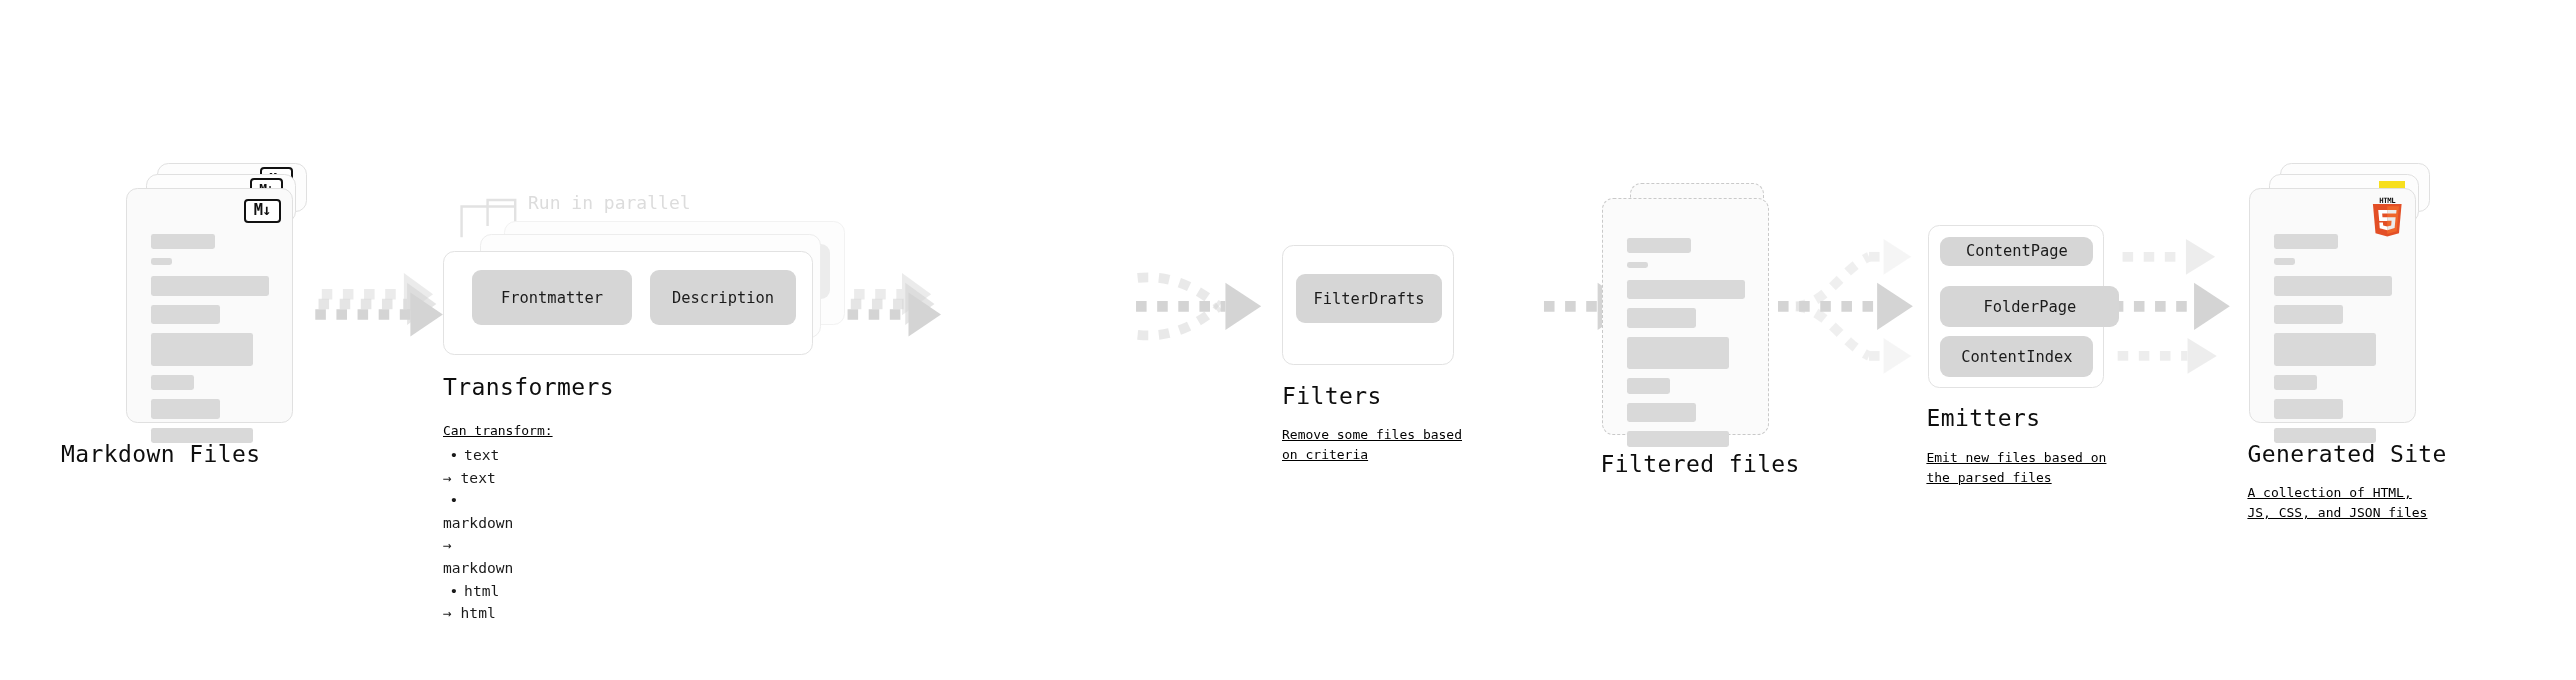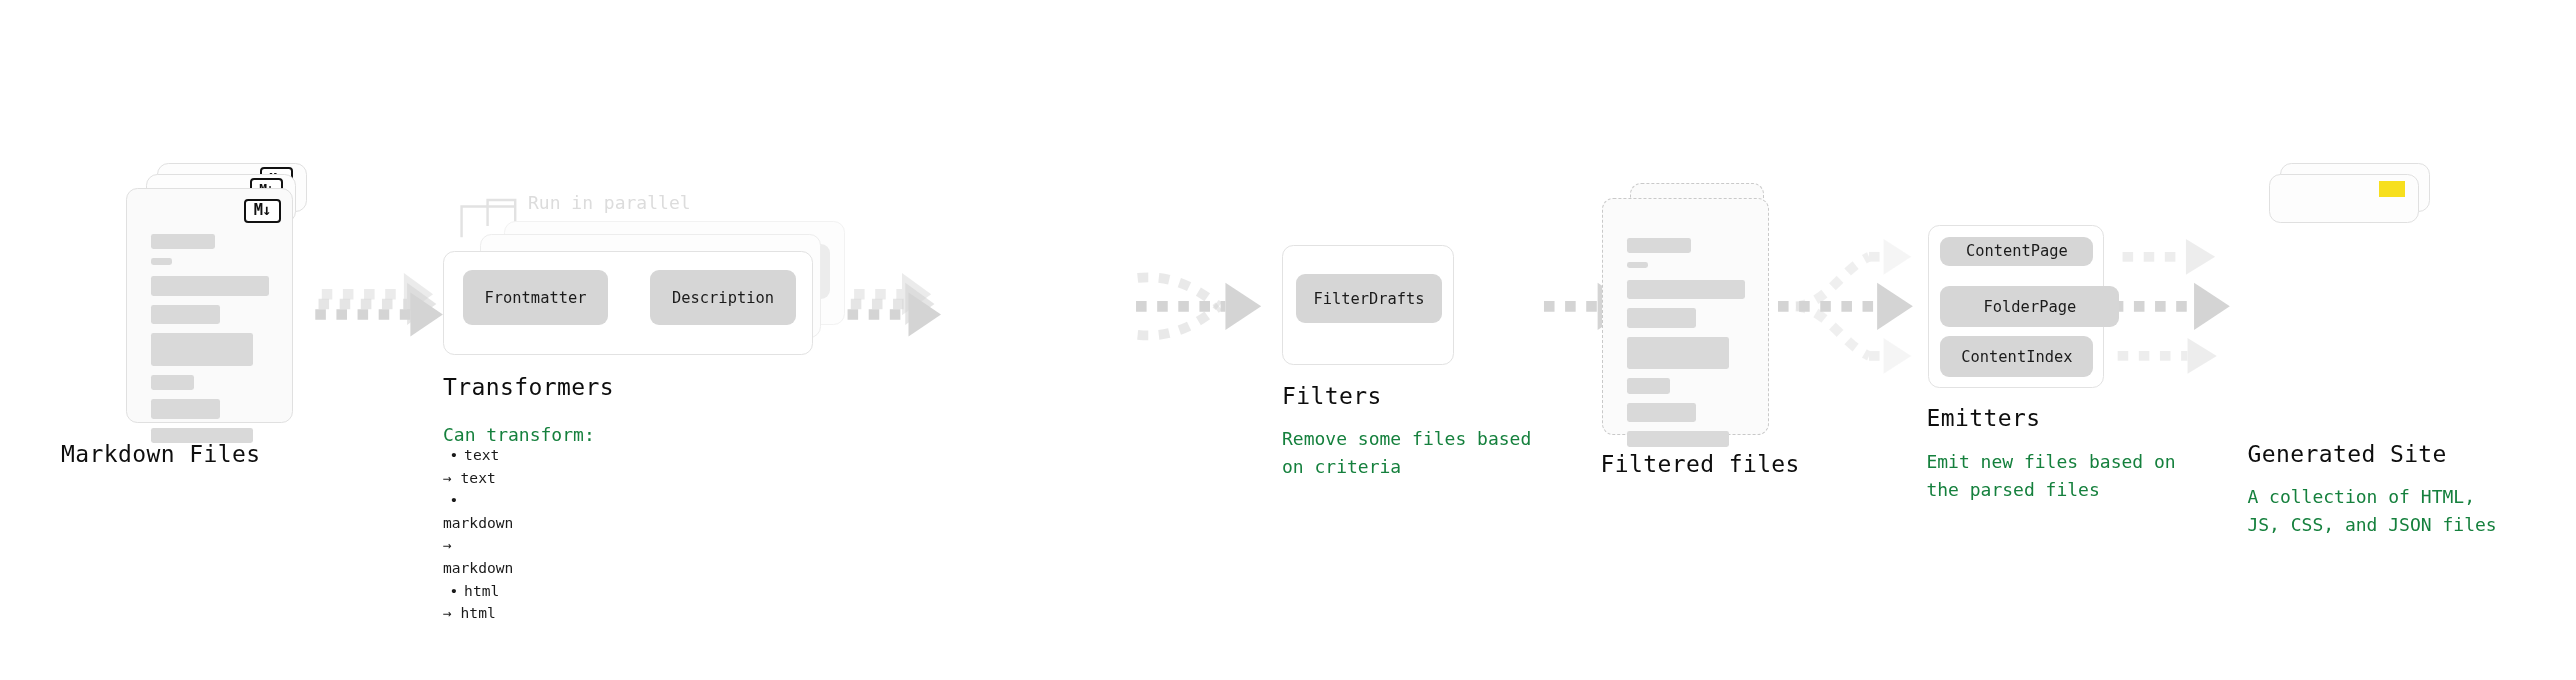--- a/index.html
+++ b/index.html
@@ -113,24 +113,25 @@
   
   .caption-title {
     position: absolute;
     font-size: 23px;
     color: #0e0e0e;
     white-space: nowrap;
     letter-spacing: 0.4px;
   }
   .caption-sub {
     position: absolute;
-    font-size: 18px;
+    font-size: 13px;
     line-height: 1.55;
-    color: #15803d;
+    color: #000000;
     white-space: pre;
+    text-decoration: underline;
   }
   .caption-list {
     position: absolute;
     font-size: 14.6px;
     line-height: 1.55;
     color: #1a1a1a;
     margin: 0;
     padding: 0;
     list-style: none;
   }
@@ -300,21 +301,21 @@
       <div class="chip ghost2" style="left:26px; top:22px; width:132px; height:55px;"></div>
       <div class="chip ghost2" style="left:180px; top:22px; width:145px; height:55px;"></div>
     </div>
 
     <div class="module ghost1" style="left:37px; top:42px; width:341px; height:104px;">
       <div class="chip ghost1" style="left:26px; top:22px; width:132px; height:55px;"></div>
       <div class="chip ghost1" style="left:180px; top:22px; width:145px; height:55px;"></div>
     </div>
 
     <div class="module" style="left:0px; top:59px; width:370px; height:104px;">
-      <div class="chip" style="left:19px; top:18px; width:145px; height:55px;text-align:center;">Frontmatter</div>
+      <div class="chip" style="left:28px; top:18px; width:160px; height:55px;text-align:center;">Frontmatter</div>
       <div class="chip" style="left:206px; top:18px; width:146px; height:55px;">Description</div>
     </div>
 
     <div class="caption-title" style="left:0px; top:182px;">Transformers</div>
     <div class="caption-sub" style="left:0px; top:229px;">Can transform:</div>
     <ul class="caption-list" style="left:0px; top:252px;">
       <li>text → text</li>
       <li>markdown → markdown</li>
       <li>html → html</li>
     </ul>
@@ -365,20 +366,41 @@
 
       <div class="file-card back2" style="left:31px; top:0px; width:150px; height:49px;"></div>
       <div class="badge" style="left:142px; top:11.4px; width:24.4px; height:13px;">
         <div style="width:24.4px;height:9.8px;background:#fff;display:flex;align-items:center;justify-content:center;font-size:5.7px;font-weight:bold;color:#1a1a1a;line-height:1;">CSS</div>
         <div style="width:24.4px;height:3.3px;background:#264de4;"></div>
       </div>
 
       <div class="file-card back1" style="left:20.3px; top:11.4px; width:150px; height:49px;"></div>
       <div class="badge" style="left:130px; top:18px; width:26px; height:16.3px; background:#f7df1e;"></div>
 
+      <div class="file-card" style="left:0px; top:25px; width:167px; height:235px;">
+        <div class="badge" style="right:11.4px; top:8.1px; width:32.5px; height:39px;">
+          <div style="font-size:7.3px;font-weight:bold;color:#111;text-align:center;line-height:1;letter-spacing:-0.4px;">HTML</div>
+          <svg width="32.5" height="32.5" viewBox="0 0 512 512" style="display:block;">
+            <path fill="#e34f26" d="M71 460L30 0h452l-41 460-185 52z"></path>
+            <path fill="#ef652a" d="M256 472l149-41 35-394H256z"></path>
+            <path fill="#ffffff" d="M256 208h-75l-5-58h80V94H114l16 172h126zm0 146l-1 1-63-17-4-45h-57l7 88 117 32 1-1z"></path>
+            <path fill="#ebebeb" d="M255 208v56h69l-6 73-63 17v58l117-32 16-172zm0-114v56h142l5-56z"></path>
+          </svg>
+        </div>
+        <div class="lines" style="top:45px; left:24.4px; right:18px;">
+          <div class="line" style="width:52%; height:15.4px;"></div>
+          <div class="line" style="width:17%; height:6.5px; margin-bottom:11.4px;"></div>
+          <div class="line" style="width:96%; height:19.5px;"></div>
+          <div class="line" style="width:56%; height:19.5px;"></div>
+          <div class="line" style="width:83%; height:32.5px;"></div>
+          <div class="line" style="width:35%; height:15.4px;"></div>
+          <div class="line" style="width:56%; height:19.5px;"></div>
+          <div class="line" style="width:83%; height:15.4px;"></div>
+        </div>
+      </div>
     </div>
     <div class="caption-title" style="left:-1.6px; top:278px;">Generated Site</div>
     <div class="caption-sub" style="left:-1.6px; top:320px;">A collection of HTML,
 JS, CSS, and JSON files</div>
   </div>
 
 </div>
 
 
 </body></html>

